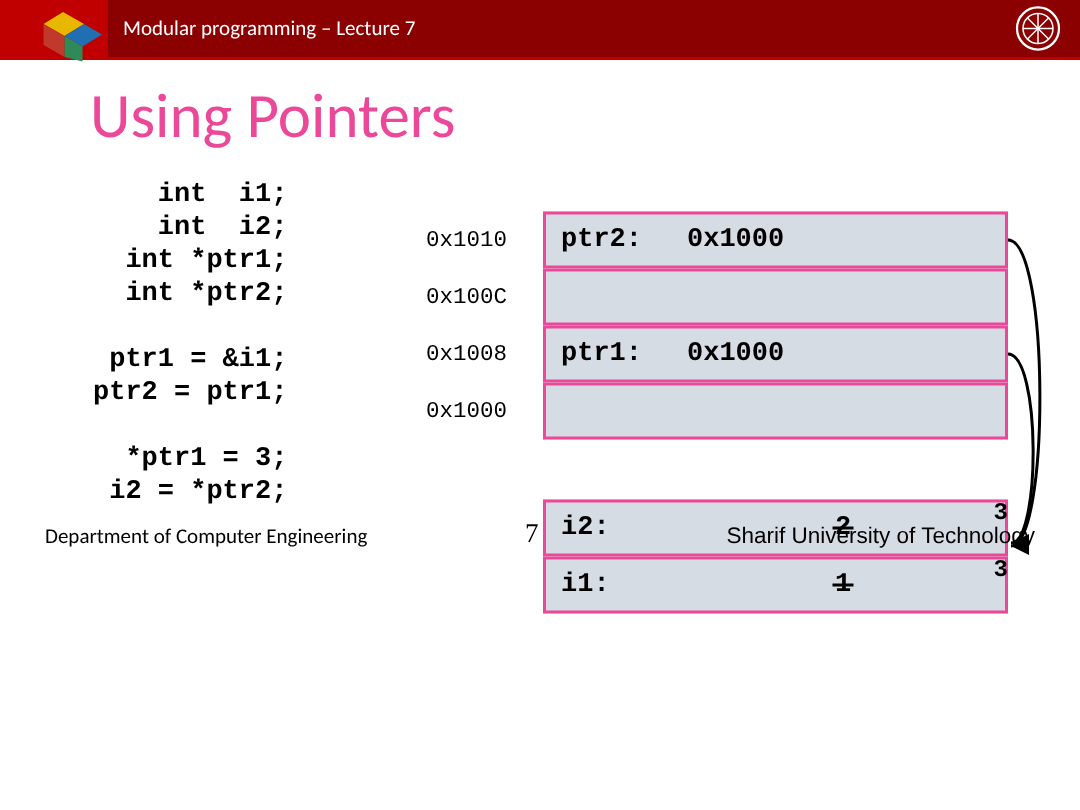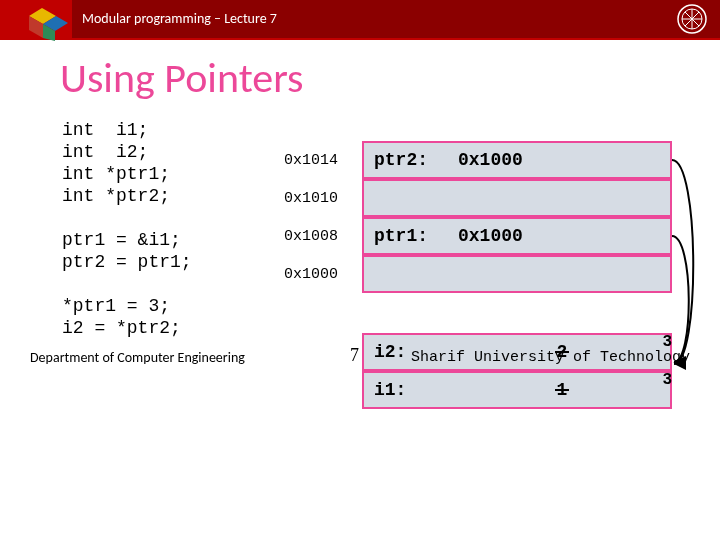--- a/index.html
+++ b/index.html
@@ -11,42 +11,42 @@
   .logo-sq { position: absolute; left: 26px; top: 4px; width: 44px; height: 38px; }
   .logo-sq svg { width: 44px; height: 38px; }
   .topbar-text { position: absolute; left: 82px; top: 10px; color: #fff; font-size: 14px; }
   .uni-logo { position: absolute; right: 12px; top: 3px; width: 32px; height: 32px; }
   .underline-red { height: 2px; background: #C00000; }
 
   .title { font-size: 42px; font-weight: 400; color: #ec4899; margin: 12px 0 16px 60px; }
 
   .body { position: relative; }
 
-  .code-col { position: absolute; left: 62px; top: 0; font-family: "Courier New", monospace; font-size: 18px; line-height: 22px; font-weight: normal; color: #000; }
+  .code-col { position: absolute; left: 62px; top: 0; font-family: "Courier New", monospace; font-size: 18px; line-height: 22px; font-weight: bold; color: #000; text-align: right; }
   .code-block { margin-bottom: 22px; white-space: pre; }
 
   .addr-col { position: absolute; left: 284px; top: 32px; font-family: "Courier New", monospace; font-size: 15px; line-height: 20px; color: #000; }
   .addr-col div { height: 38px; }
 
   .mem-col { position: absolute; left: 362px; top: 22px; width: 310px; }
   .mem-row { height: 38px; border: 2px solid #ec4899; background: #D6DCE4; display: flex; align-items: center; font-family: "Courier New", monospace; font-size: 18px; font-weight: bold; }
   .mem-row .label { width: 90px; padding-left: 10px; }
   .mem-row .val { flex: 1; padding-left: 4px; text-align: left; }
   .mem-row .val.center { text-align: center; padding-left: 0; }
   .mem-row.empty .label, .mem-row.empty .val { visibility: hidden; }
   .overstrike { position: relative; display: inline-block; }
   .overstrike .strike { position: absolute; left: -2px; right: -2px; top: 46%; height: 2px; background: #000; }
   .newval { position: absolute; right: -2px; top: -2px; font-size: 16px; font-weight: bold; }
 
   .arrow-layer { position: absolute; left: 670px; top: 22px; width: 40px; height: 230px; }
 
   .footer { position: absolute; bottom: 22px; left: 0; width: 720px; display: flex; align-items: flex-end; }
   .footer .dept { margin-left: 30px; font-size: 14px; font-family: Calibri, Arial, sans-serif; }
   .footer .pg { position: absolute; left: 350px; font-size: 18px; font-family: Georgia, serif; }
-  .footer .uni { position: absolute; right: 30px; font-size: 15px; font-family: Liberation Mono, monospace; }
+  .footer .uni { position: absolute; right: 30px; font-size: 15px; font-family: Liberation Sans, sans-serif; }
 </style>
 </head>
 <body>
 
 <div class="slide">
 
   <div class="topbar">
     <div class="topbar-red"></div>
     <div class="logo-sq">
       <svg viewBox="0 0 44 38">
@@ -80,22 +80,22 @@
 int  i2;
 int *ptr1;
 int *ptr2;</div>
       <div class="code-block">ptr1 = &amp;i1;
 ptr2 = ptr1;</div>
       <div class="code-block">*ptr1 = 3;
 i2 = *ptr2;</div>
     </div>
 
     <div class="addr-col">
-      <div>0x1014</div>
       <div>0x1010</div>
+      <div>0x100C</div>
       <div>0x1008</div>
       <div>0x1000</div>
     </div>
 
     <div class="mem-col">
       <div class="mem-row">
         <span class="label">ptr2:</span>
         <span class="val">0x1000</span>
       </div>
       <div class="mem-row empty">

